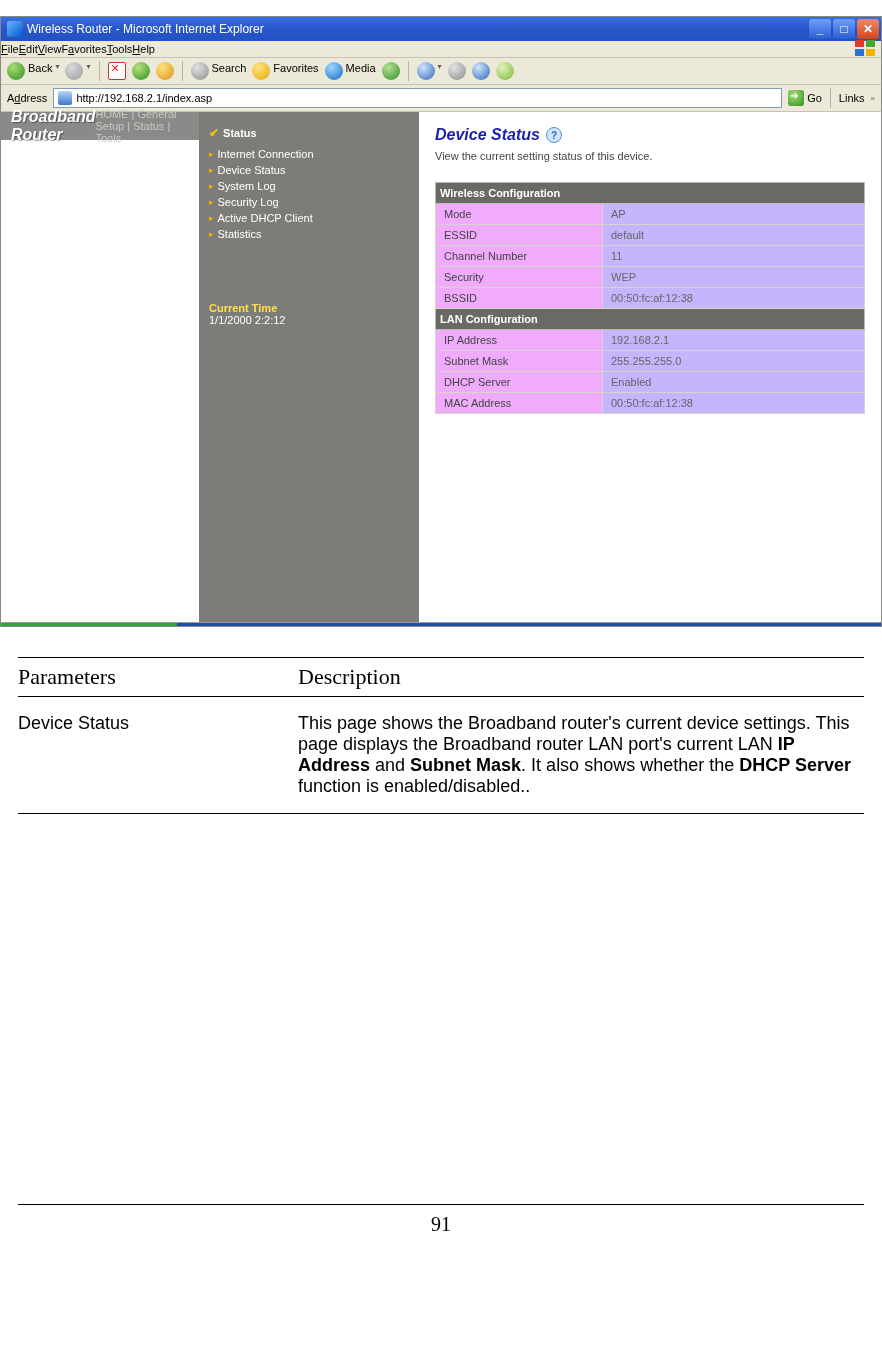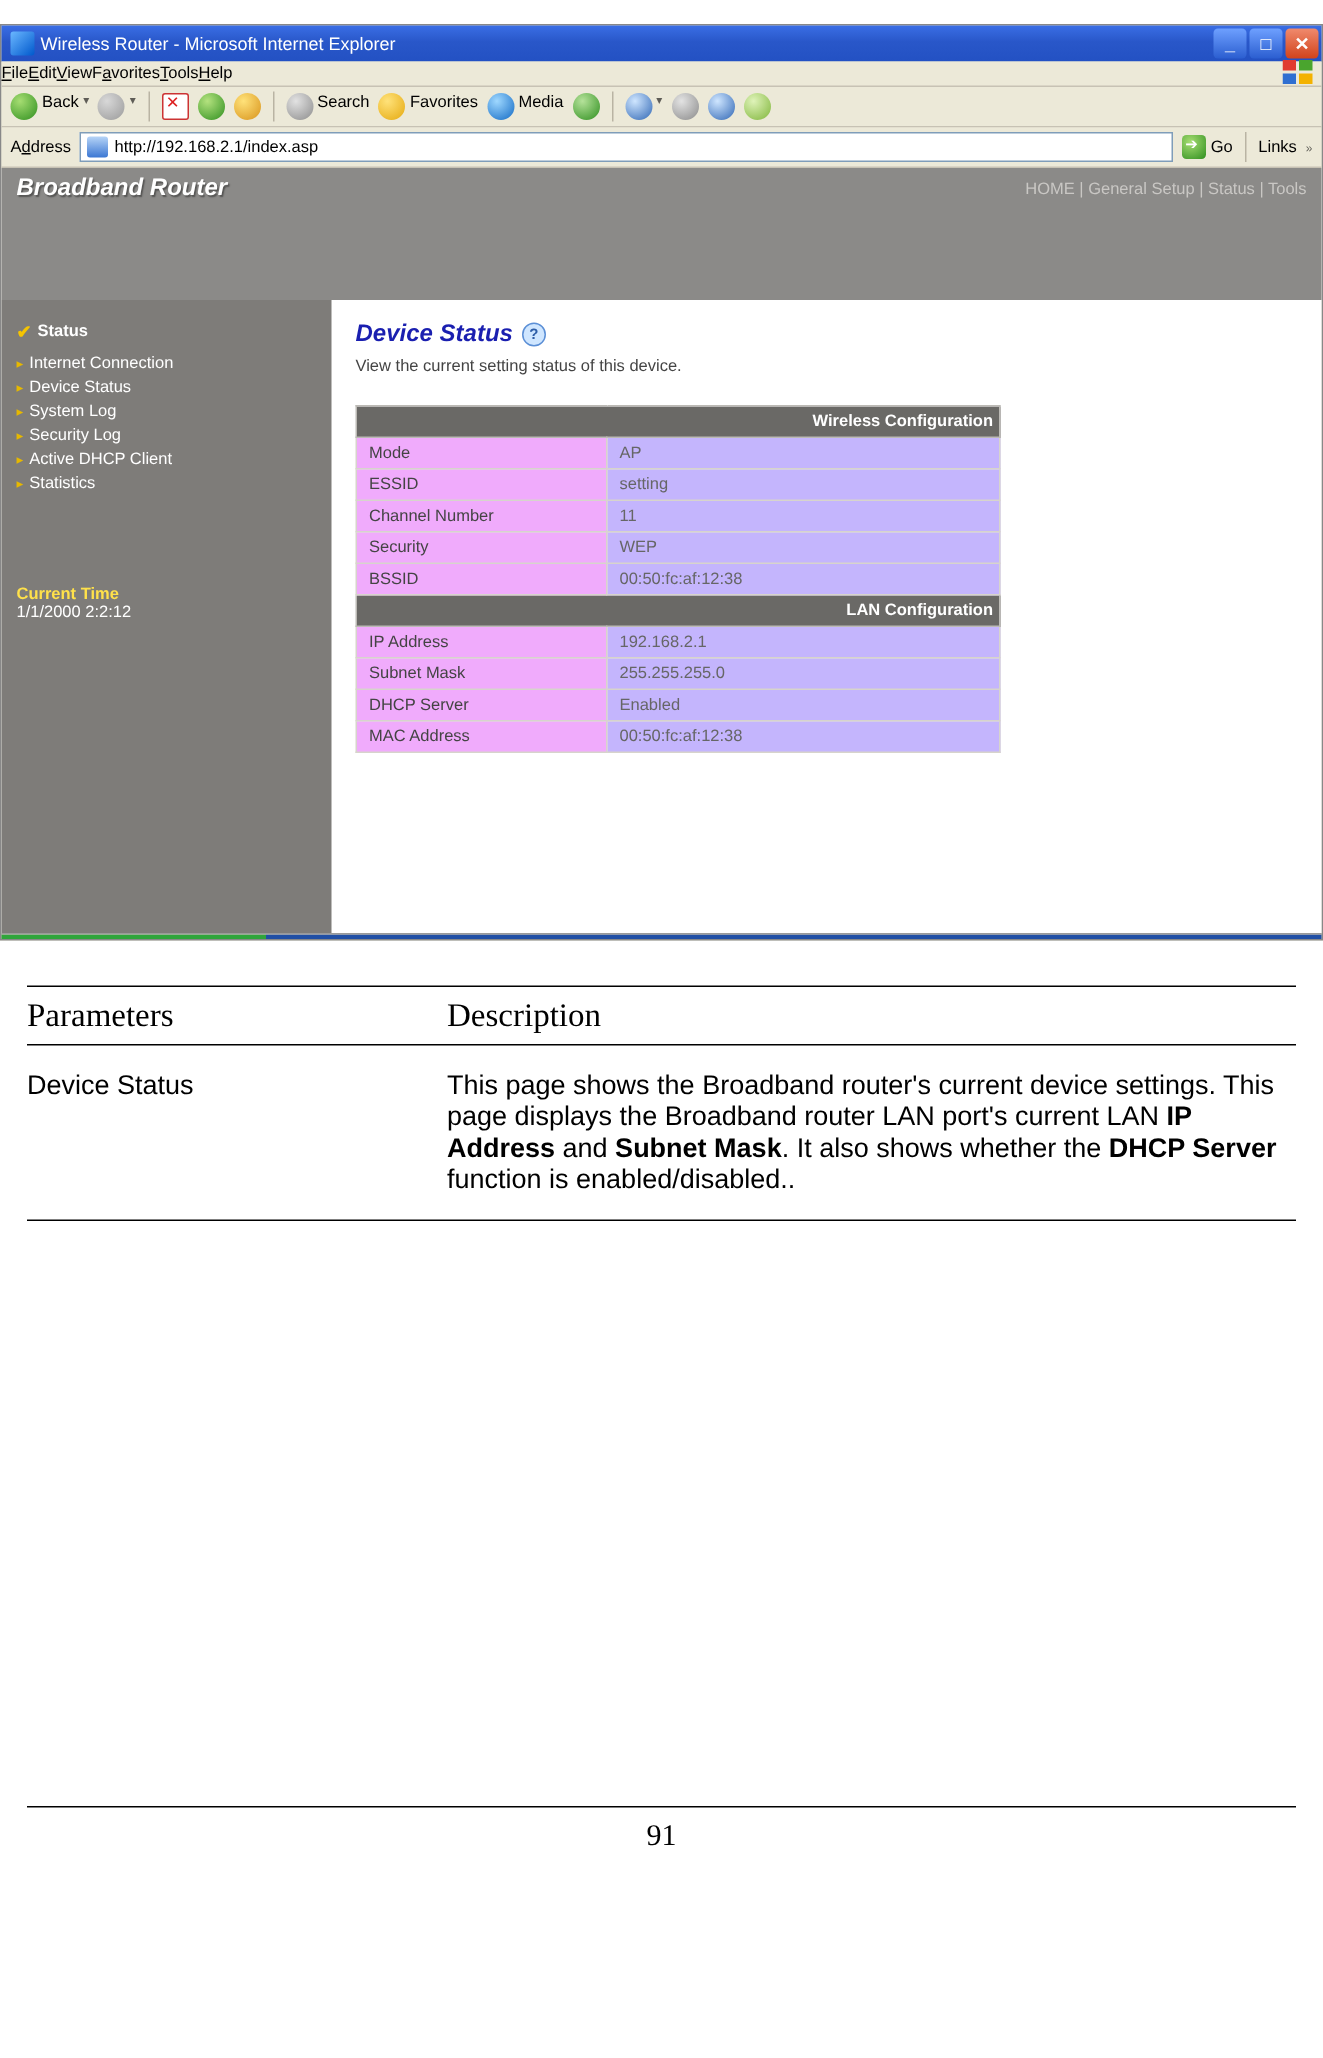--- a/index.html
+++ b/index.html
@@ -39,39 +39,39 @@
   .dd{font-size:8px;opacity:.6}
   .sep{width:1px;height:20px;background:#b9b4a3;margin:0 2px}
   
   .addr{background:#ece9d8;border-bottom:1px solid #c7c2b4;padding:3px 6px;display:flex;align-items:center;gap:6px;font-size:11px}
   .addr .field{flex:1;background:#fff;border:1px solid #7f9db9;height:18px;display:flex;align-items:center;padding:0 4px;gap:4px}
   .addr .field .pg{width:14px;height:14px;background:linear-gradient(#b6d4f7,#3b77d3);border-radius:2px}
   .go-btn{display:flex;align-items:center;gap:3px}
   .go-ic{width:16px;height:16px;background:radial-gradient(circle at 35% 30%,#a6dd72,#2f8f1f);border-radius:3px;position:relative}
   .go-ic::after{content:"➔";color:#fff;font-size:10px;position:absolute;top:0;left:2px}
   
-  .router{background:#fff;min-height:510px;display:flex;flex-direction:column}
+  .router{background:#fff;min-height:510px;display:flex;flex-direction:row}
   .router-hdr{background:#8b8a88;color:#fff;height:28px;display:flex;align-items:center;padding:0 10px}
   .router-hdr .brand{font:italic bold 16px Arial,sans-serif;text-shadow:1px 1px 1px rgba(0,0,0,.4)}
   .router-hdr .links{margin-left:auto;font:11px Arial;color:#c9c7c4}
   .router-sub{background:#8b8a88;height:60px}
   .router-body{display:flex;flex:1}
   .side{width:200px;background:#7e7c79;color:#fff;padding:14px 10px 0 10px;font:11px Arial}
   .side .hdr{display:flex;align-items:center;gap:4px;font-weight:bold}
   .side .chk{color:#f5c400;font-size:12px}
   .side ul{list-style:none;margin:6px 0 0 0;padding:0}
   .side li{padding:2px 0;display:flex;align-items:center;gap:4px}
   .side li::before{content:"▸";color:#e6b800;font-size:9px}
   .curtime-lbl{margin-top:60px;color:#ffe14a;font-weight:bold}
   .curtime-val{color:#fff}
   .main{flex:1;padding:14px 16px;font:11px Arial;color:#444}
   .main h2{font:bold italic 16px Arial;color:#1a1fb0;margin:0 0 6px 0;display:flex;align-items:center;gap:6px}
   .help-ic{width:14px;height:14px;border-radius:50%;background:#cfe6ff;border:1px solid #5b8fd6;color:#2e5ea8;font:bold 10px Arial;display:inline-flex;align-items:center;justify-content:center}
   .cfg{margin-top:20px;border:1px solid #bcbab5;width:430px;border-collapse:collapse}
-  .cfg th{background:#6a6966;color:#fff;font:bold 11px Arial;padding:4px;text-align:right;border:1px solid #bcbab5}
+  .cfg th{background:#6a6966;color:#fff;font:bold 11px Arial;padding:4px;text-align:left;border:1px solid #bcbab5}
   .cfg td{border:1px solid #d7d4cc;padding:4px 8px;font:11px Arial}
   .cfg td.k{background:#f0abfc;color:#444;font-weight:normal;width:150px}
   .cfg td.v{background:#c4b5fd;color:#666}
   
   .statusbar{background:#ece9d8;border-top:1px solid #c7c2b4;height:20px;display:flex;align-items:center;font-size:11px}
   .statusbar .zone{margin-left:auto;display:flex;align-items:center;gap:4px;padding:0 10px;border-left:1px solid #c7c2b4;height:100%}
   .globe{width:14px;height:14px;border-radius:50%;background:radial-gradient(circle at 35% 30%,#a7d8ff,#1863c0)}
   .footer-line{border-top:1px solid #9a9a9a;height:3px;background:linear-gradient(to right,#2fa53b 0 20%,#204fa5 20% 100%)}
   
   .doc{padding:30px 18px 0 18px;font:20px "Times New Roman",serif}
@@ -213,21 +213,21 @@
           <tbody>
                 <tr>
                   <th colspan="2">Wireless Configuration</th>
                 </tr>
           <tr>
                   <td class="k">Mode</td>
                   <td class="v">AP</td>
                 </tr>
           <tr>
                   <td class="k">ESSID</td>
-                  <td class="v">setting</td>
+                  <td class="v">default</td>
                 </tr>
           <tr>
                   <td class="k">Channel Number</td>
                   <td class="v">11</td>
                 </tr>
           <tr>
                   <td class="k">Security</td>
                   <td class="v"> WEP</td>
                 </tr>
           <tr>

